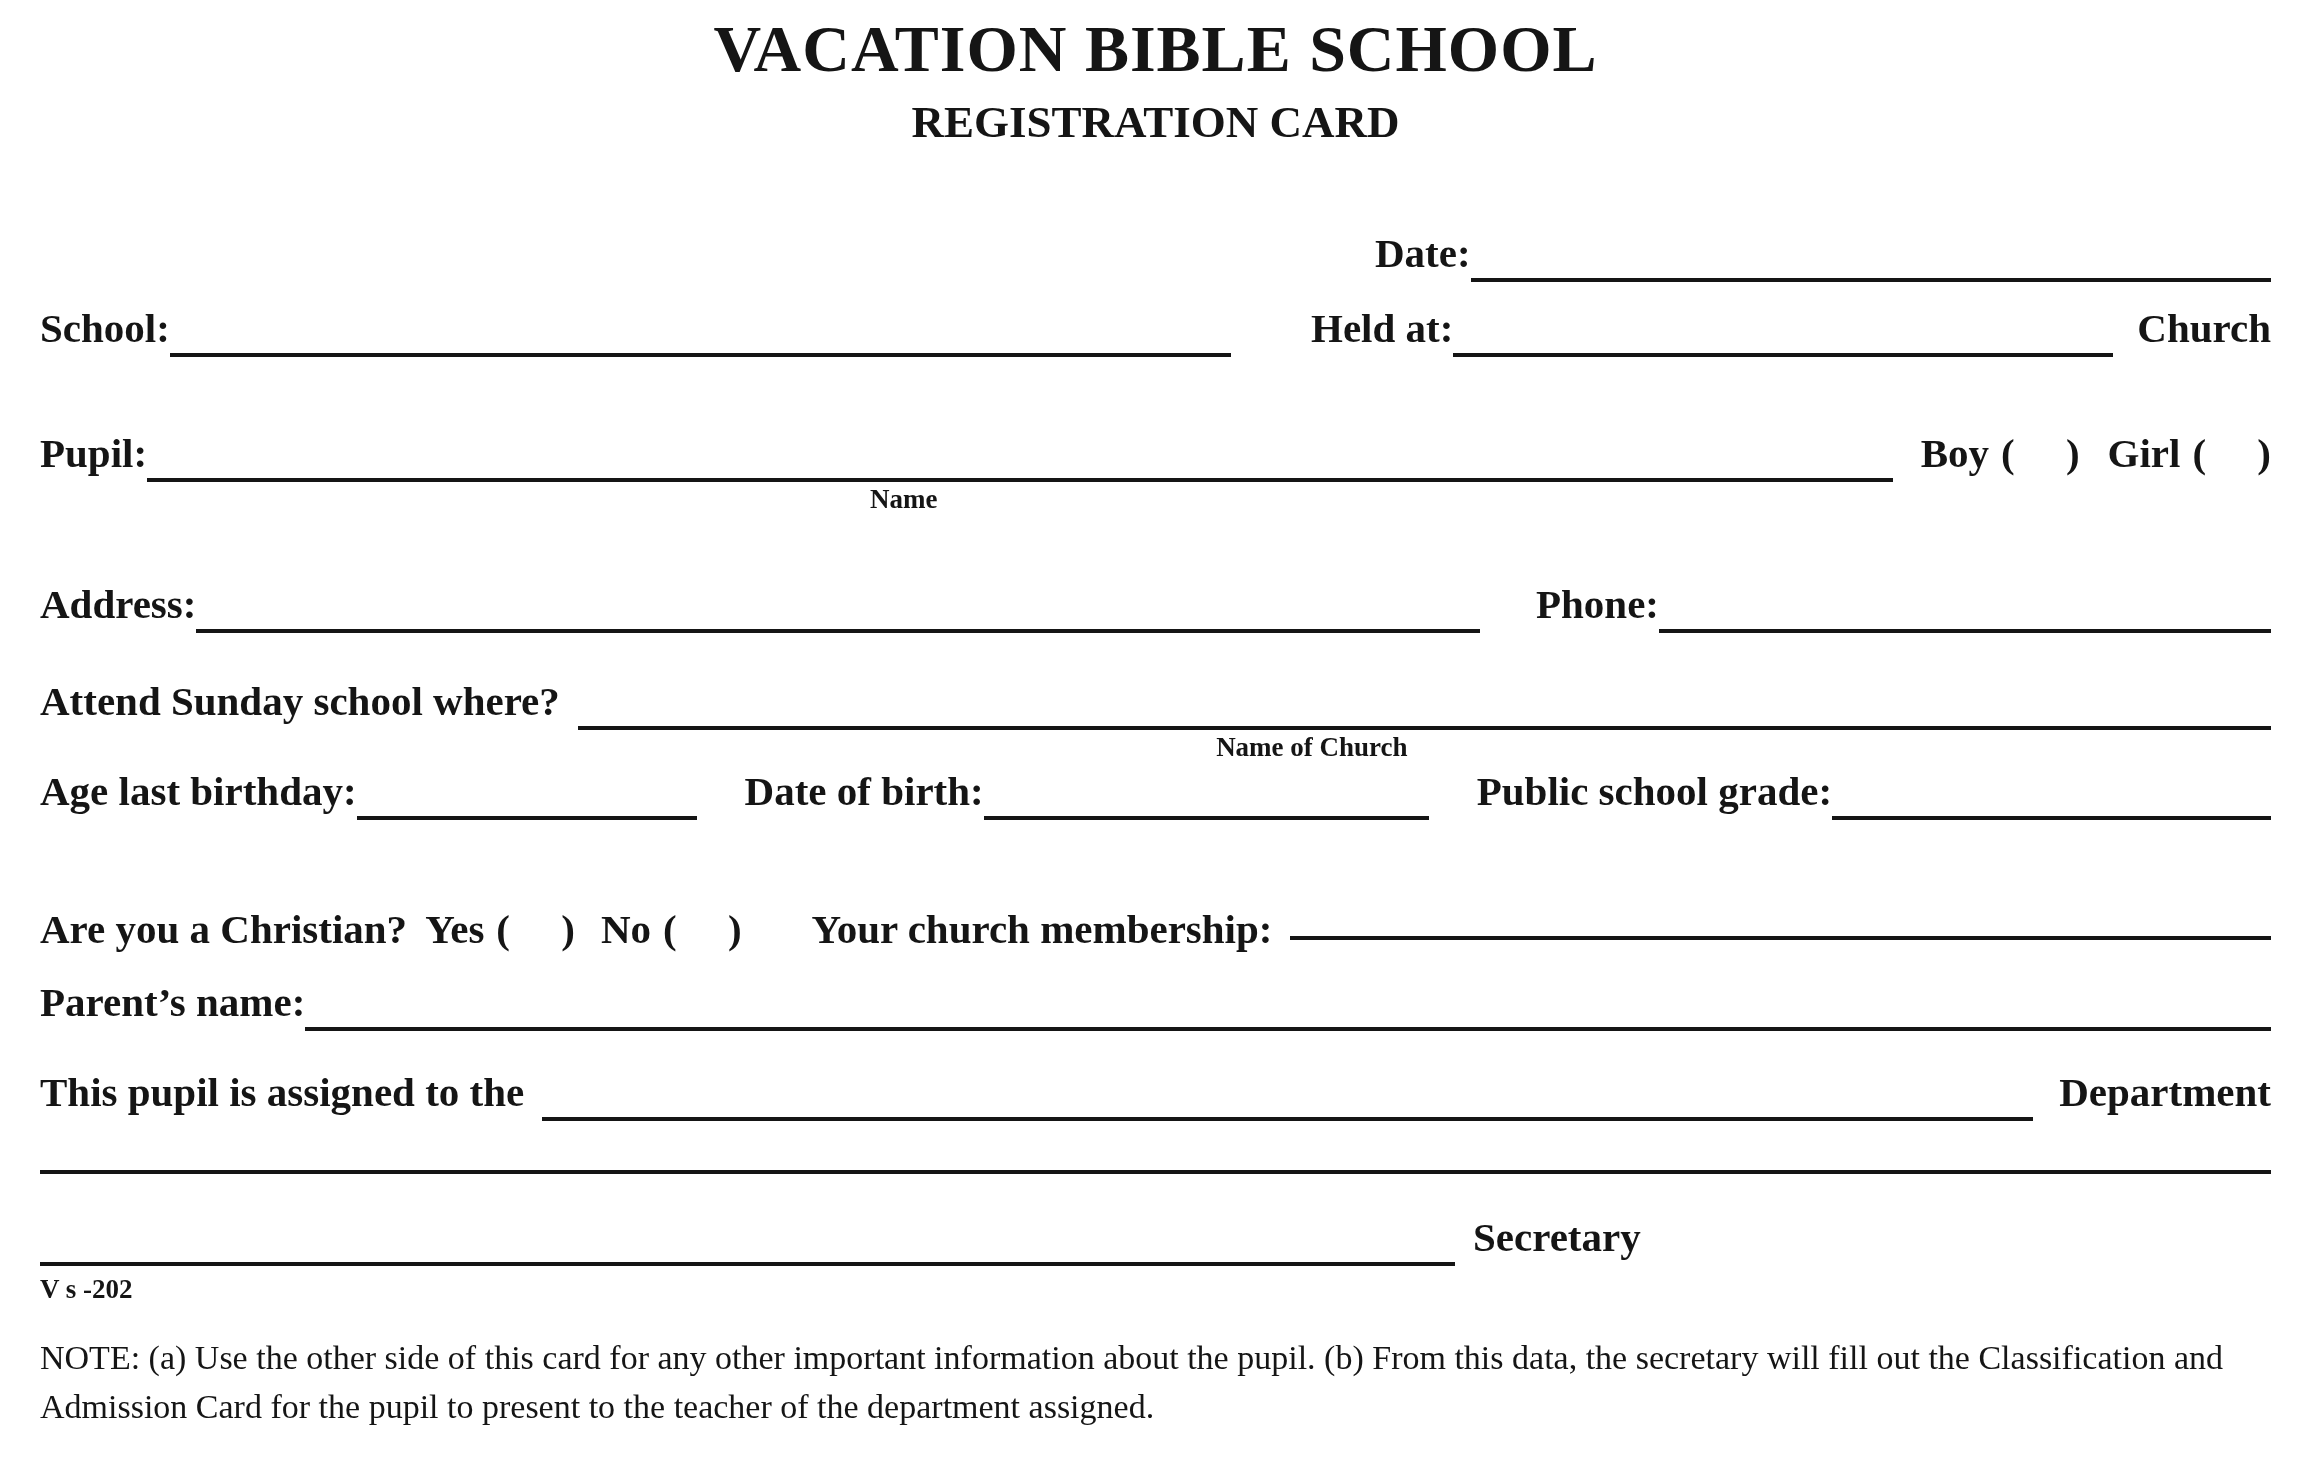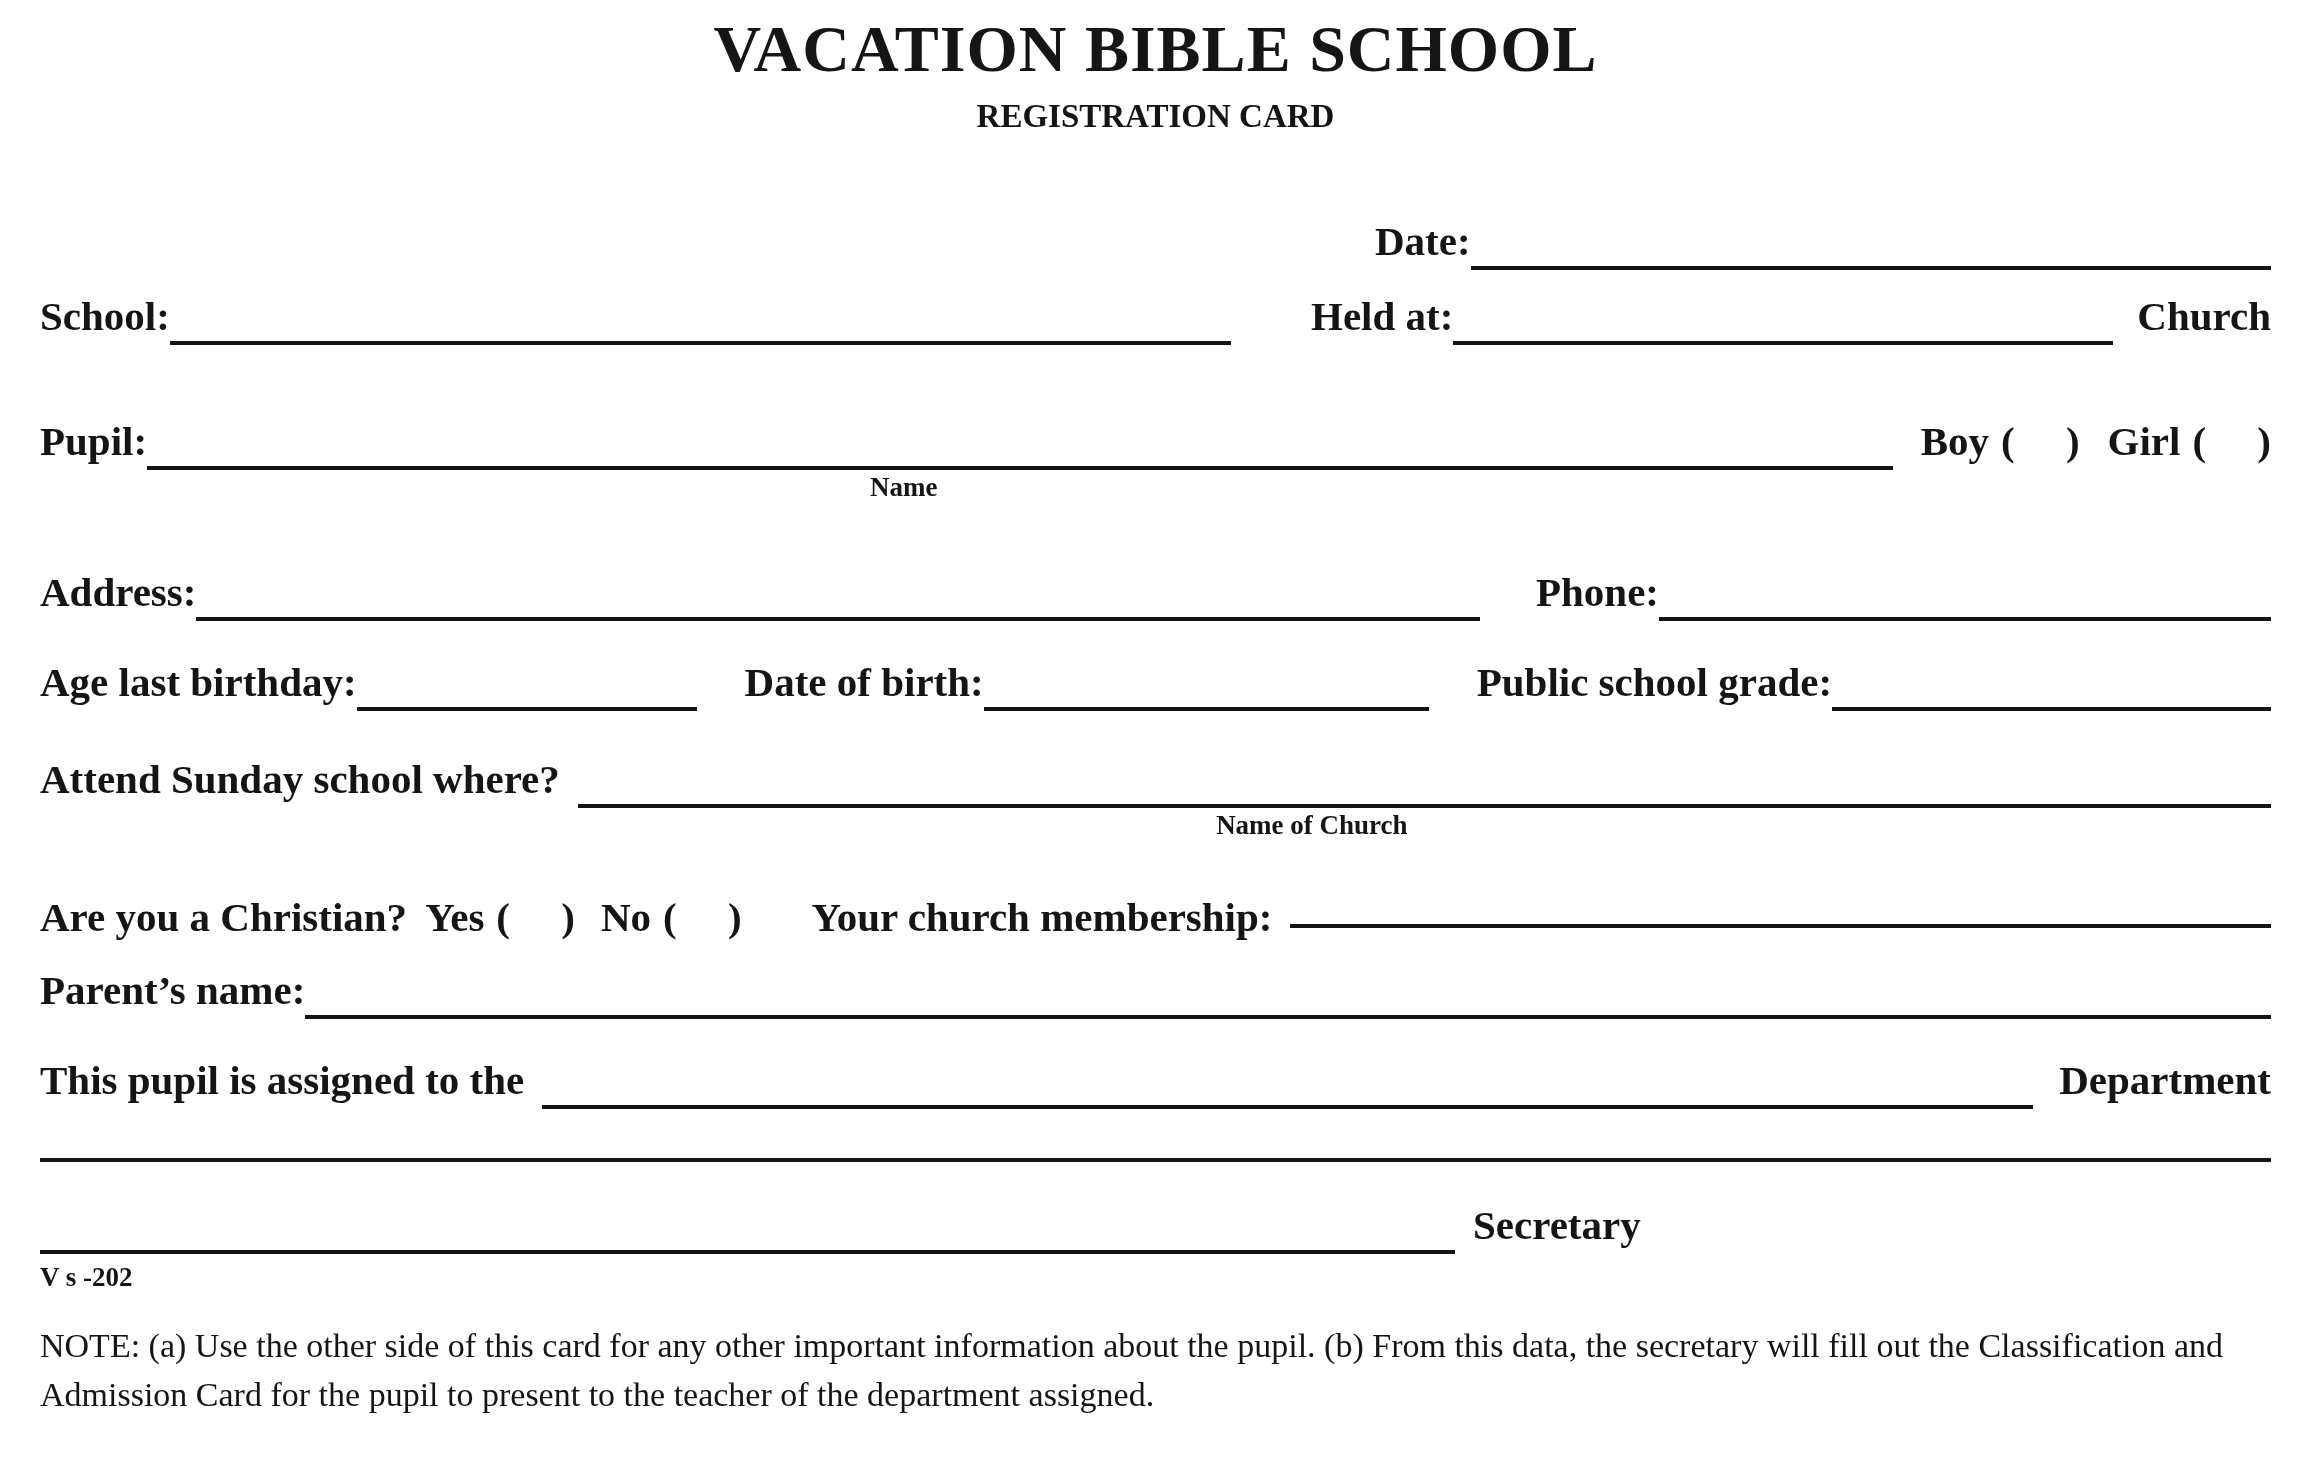--- a/index.html
+++ b/index.html
@@ -9,21 +9,21 @@
     color:#151515;
     overflow:hidden;
   }
   .card { padding:16px 40px 0 40px; }
 
   .title {
     text-align:center; font-weight:bold; font-size:66px; line-height:1;
     letter-spacing:1px;
   }
   .subtitle {
-    text-align:center; font-weight:bold; font-size:33px; line-height:1;
+    text-align:center; font-weight:bold; font-size:45px; line-height:1;
     margin-top:18px;
   }
 
   .row {
     display:flex; align-items:flex-end;
     font-weight:bold; font-size:41px; line-height:1;
     white-space:nowrap;
   }
   .lbl { flex:0 0 auto; }
 
@@ -125,35 +125,35 @@
     </span>
   </div>
 
   <div class="row row-address">
     <span class="lbl">Address:</span>
     <span class="line mr56"></span>
     <span class="lbl">Phone:</span>
     <span class="line line-phone"></span>
   </div>
 
+  <div class="row row-attend">
+    <span class="lbl">Attend Sunday school where?</span>
+    <span class="fill ml18">
+      <span class="line"></span>
+      <span class="caption">Name of Church</span>
+    </span>
+  </div>
+
   <div class="row row-age">
     <span class="lbl">Age last birthday:</span>
     <span class="line line-age1 gap48"></span>
     <span class="lbl">Date of birth:</span>
     <span class="line line-dob gap48"></span>
     <span class="lbl">Public school grade:</span>
     <span class="line"></span>
-  </div>
-
-  <div class="row row-attend">
-    <span class="lbl">Attend Sunday school where?</span>
-    <span class="fill ml18">
-      <span class="line"></span>
-      <span class="caption">Name of Church</span>
-    </span>
   </div>
 
   <div class="row row-christian">
     <span class="lbl">Are you a Christian?</span>
     <span class="cbgroup ml18">
       <span class="lbl">Yes</span>
       <span class="cb">(&nbsp;&nbsp;&nbsp;&nbsp;&nbsp;)</span>
     </span>
     <span class="cbgroup ml26">
       <span class="lbl">No</span>

